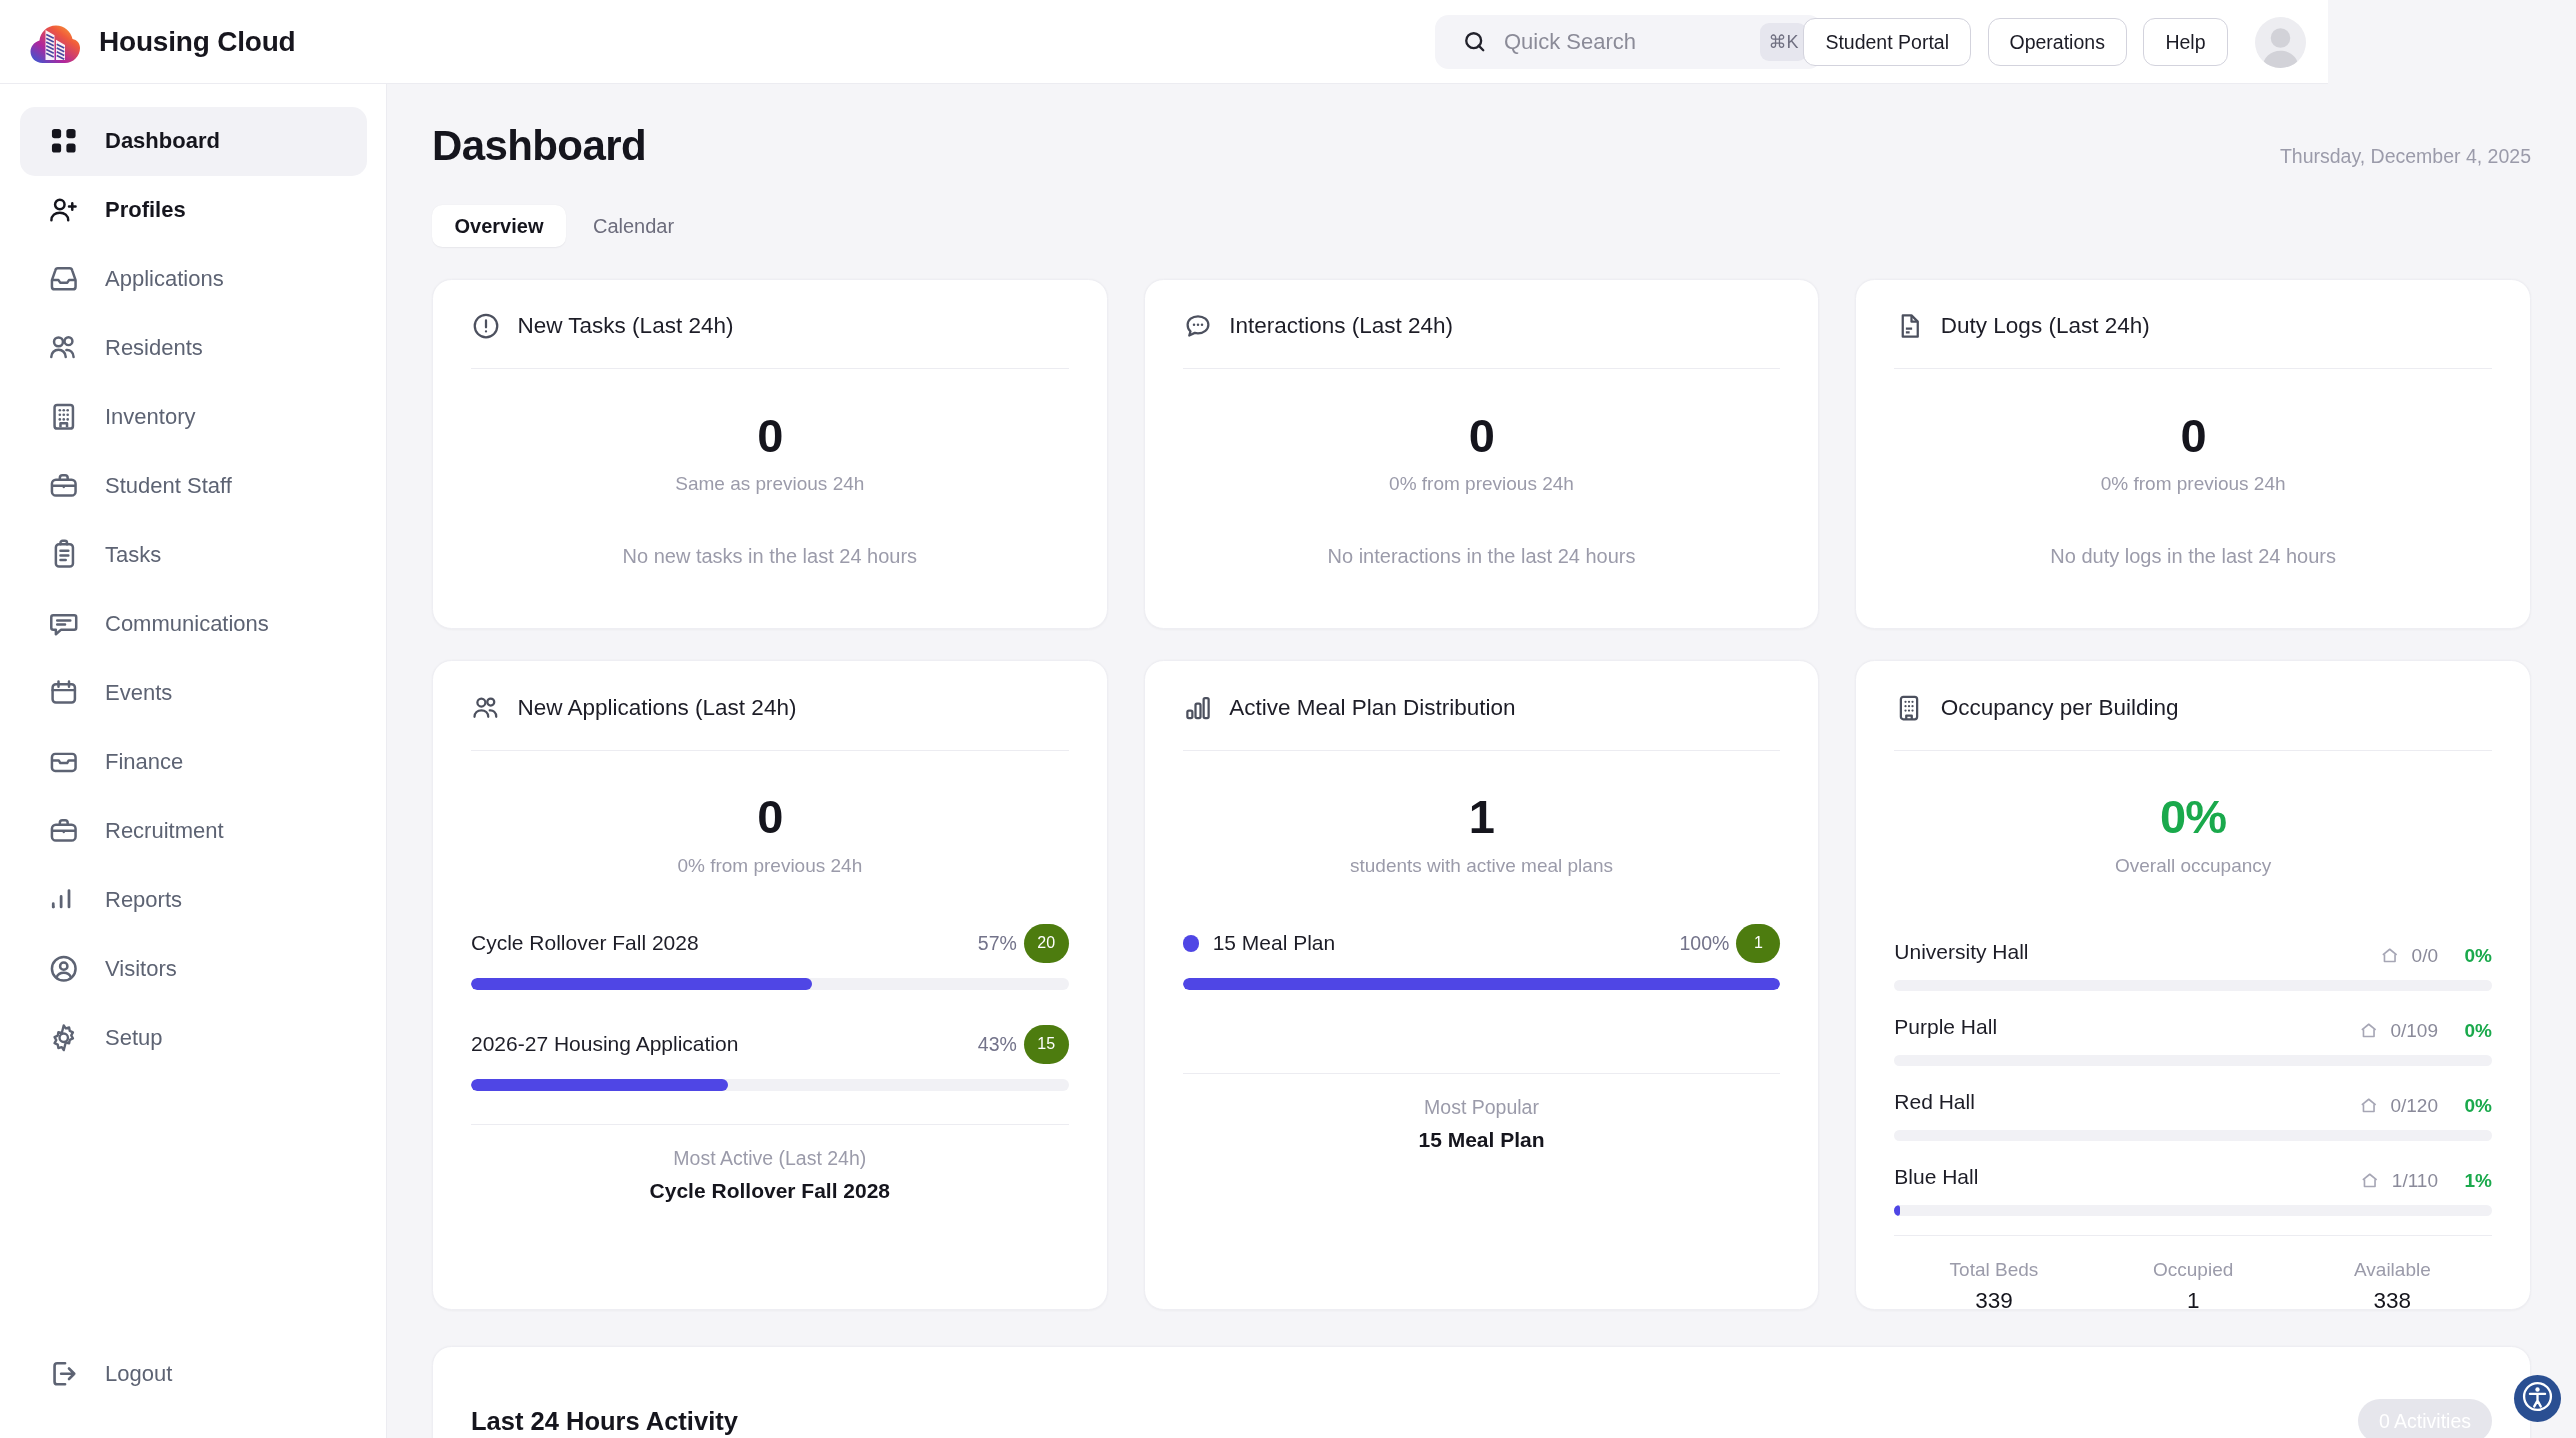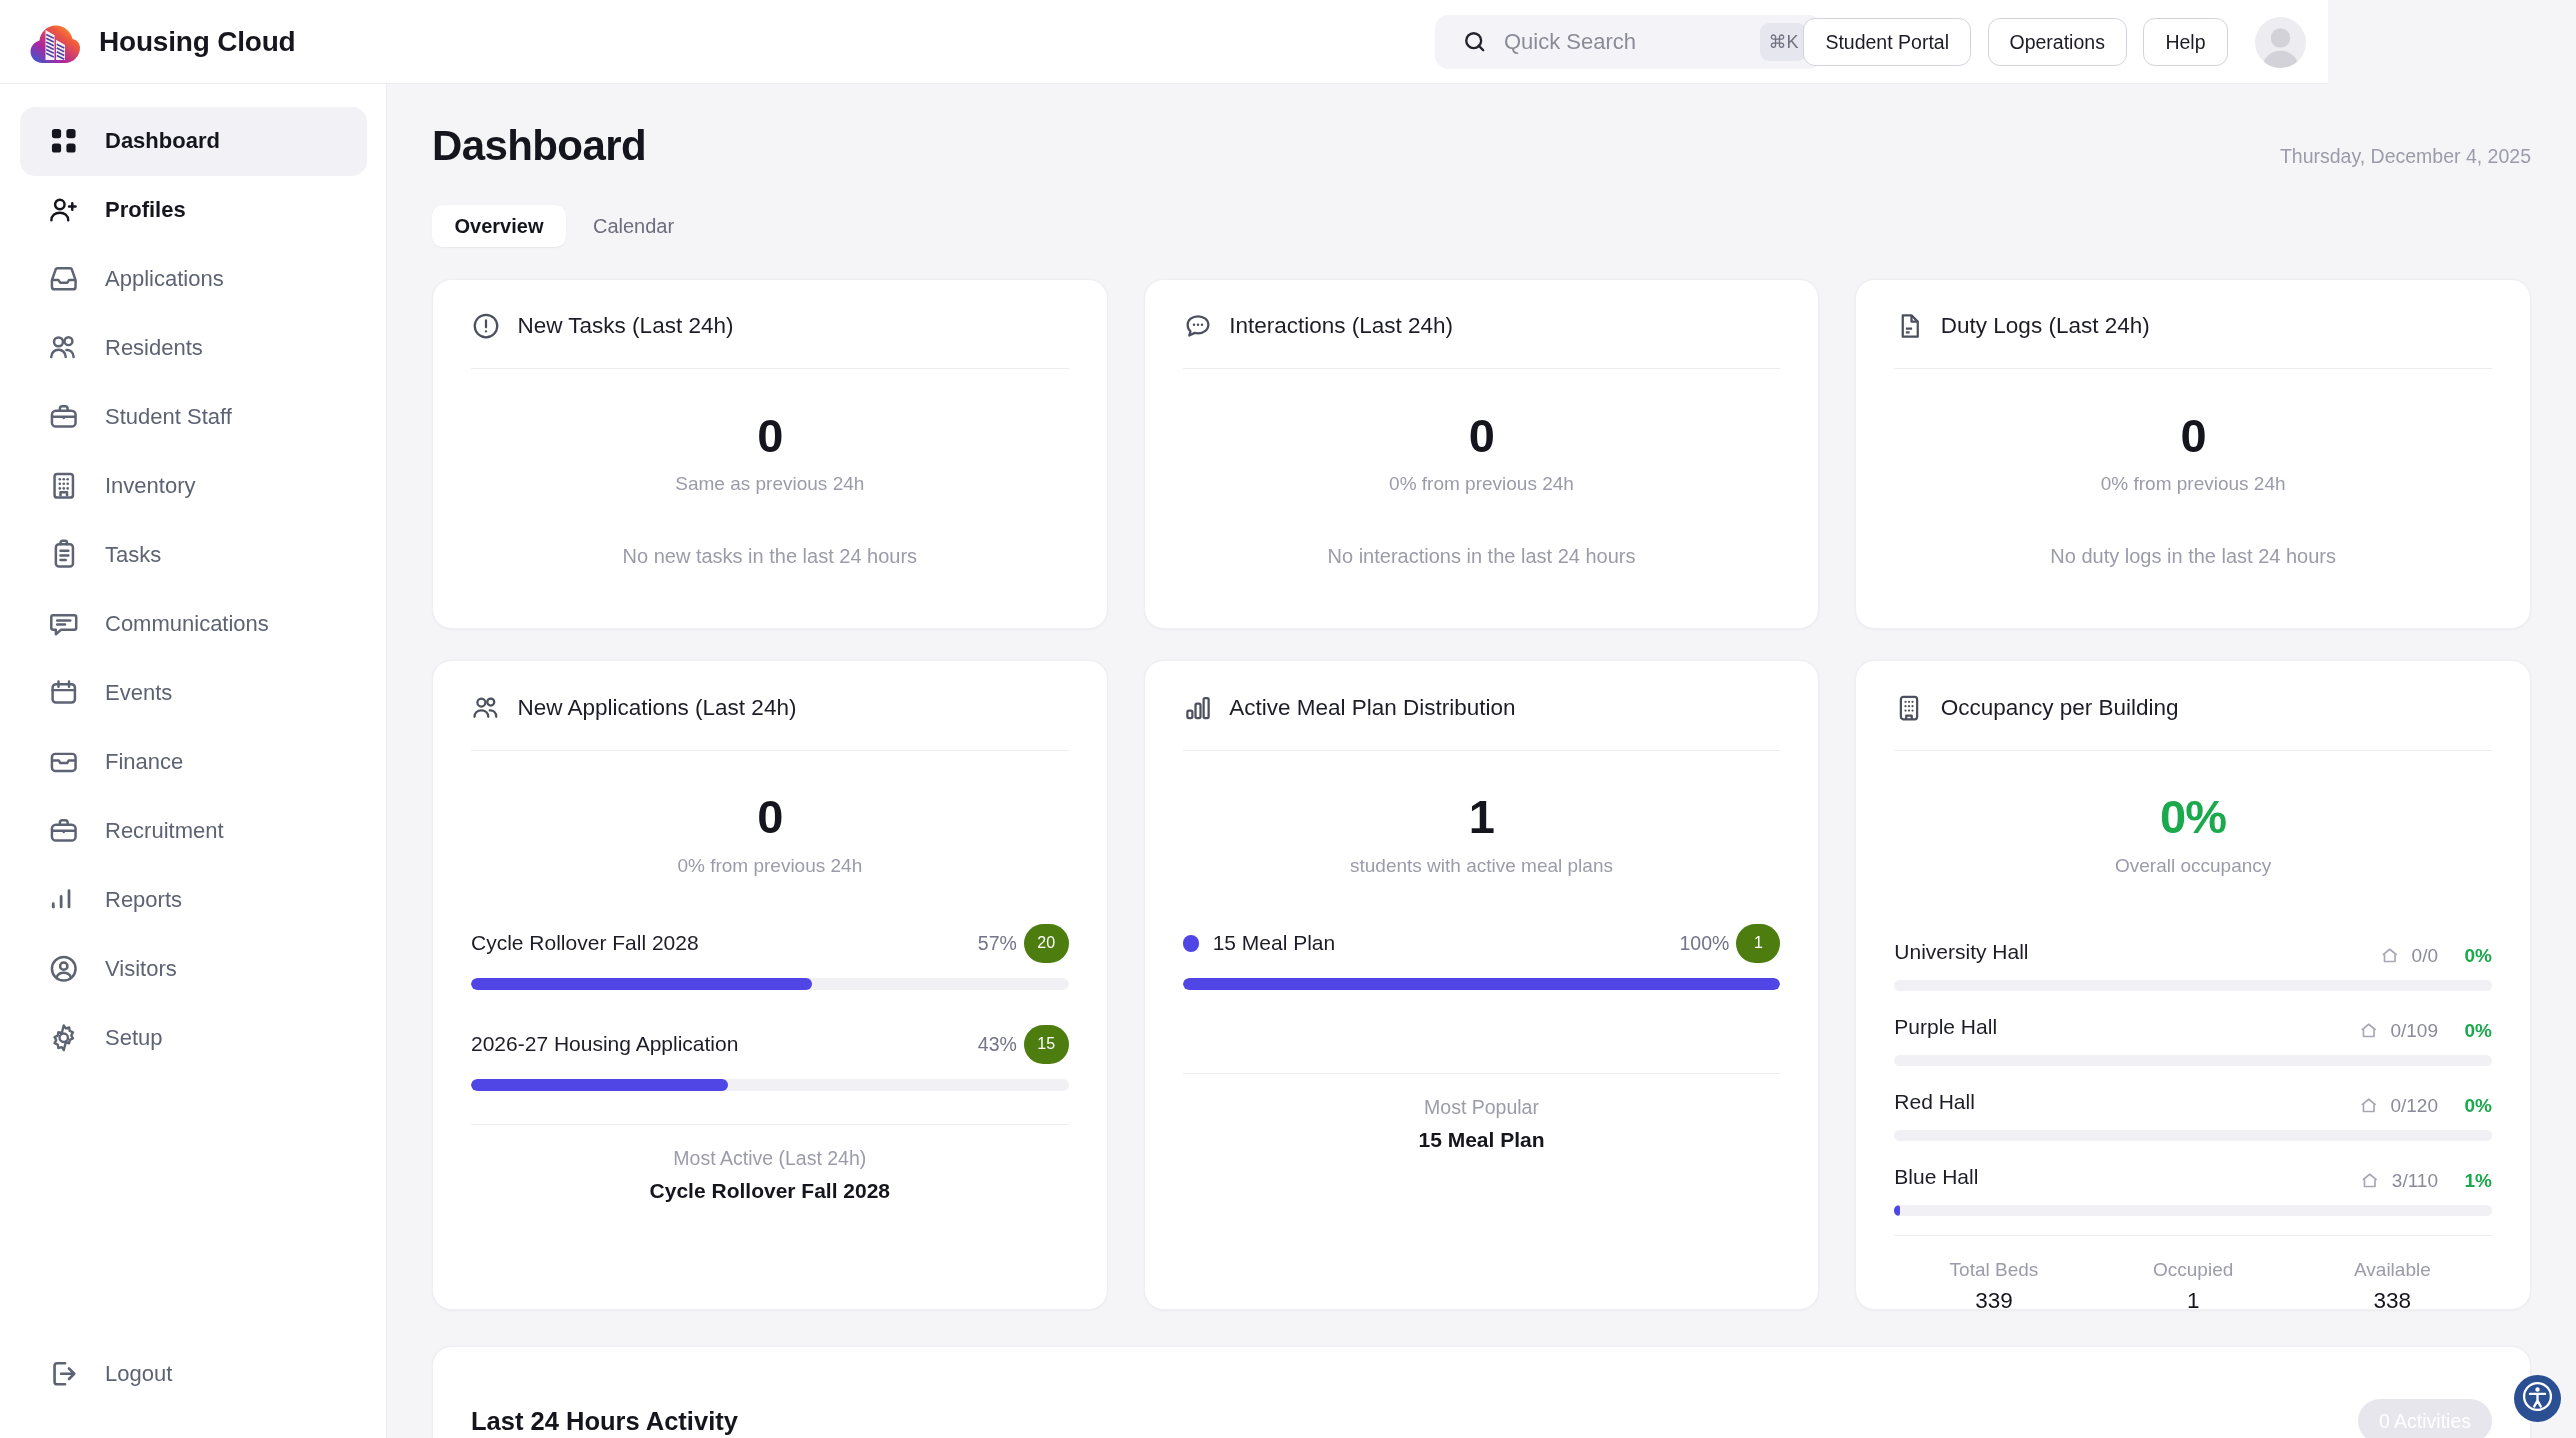--- a/index.html
+++ b/index.html
@@ -267,45 +267,45 @@
           <circle cx="8" cy="7.5" r="3.4"></circle>
           <circle cx="15.6" cy="7" r="3"></circle>
           <path d="M2.5 19c0-3.3 2.5-5.4 5.5-5.4S13.5 15.7 13.5 19"></path>
           <path d="M14 13.8c2.8-.3 5.5 1.6 5.5 5.2"></path>
         </svg></span>
     <span class="nav-lbl">Residents</span>
   </div>
 
   <div class="nav-item">
     <span class="nav-ico"><svg viewBox="0 0 24 24" width="31.5" height="31.5" fill="none" stroke="currentColor" stroke-width="1.9" stroke-linejoin="round">
-          <rect x="3" y="7.5" width="18" height="12" rx="3"></rect>
-          <path d="M9 7.5V6a2 2 0 012-2h2a2 2 0 012 2v1.5"></path>
-          <path d="M3 12h18"></path>
-          <circle cx="12" cy="13" r=".9" fill="currentColor" stroke="none"></circle>
-        </svg></span>
-    <span class="nav-lbl">Student Staff</span>
-  </div>
-
-  <div class="nav-item">
-    <span class="nav-ico"><svg viewBox="0 0 24 24" width="31.5" height="31.5" fill="none" stroke="currentColor" stroke-width="1.9" stroke-linejoin="round">
           <rect x="5" y="3" width="14" height="18" rx="2"></rect>
           <path d="M9.5 20v-3h5v3"></path>
           <g fill="currentColor" stroke="none">
             <circle cx="9" cy="7" r="1"></circle>
             <circle cx="12" cy="7" r="1"></circle>
             <circle cx="15" cy="7" r="1"></circle>
             <circle cx="9" cy="10.5" r="1"></circle>
             <circle cx="12" cy="10.5" r="1"></circle>
             <circle cx="15" cy="10.5" r="1"></circle>
             <circle cx="9" cy="14" r="1"></circle>
             <circle cx="12" cy="14" r="1"></circle>
             <circle cx="15" cy="14" r="1"></circle>
           </g>
         </svg></span>
     <span class="nav-lbl">Inventory</span>
+  </div>
+
+  <div class="nav-item">
+    <span class="nav-ico"><svg viewBox="0 0 24 24" width="31.5" height="31.5" fill="none" stroke="currentColor" stroke-width="1.9" stroke-linejoin="round">
+          <rect x="3" y="7.5" width="18" height="12" rx="3"></rect>
+          <path d="M9 7.5V6a2 2 0 012-2h2a2 2 0 012 2v1.5"></path>
+          <path d="M3 12h18"></path>
+          <circle cx="12" cy="13" r=".9" fill="currentColor" stroke="none"></circle>
+        </svg></span>
+    <span class="nav-lbl">Student Staff</span>
   </div>
 
   <div class="nav-item">
     <span class="nav-ico"><svg viewBox="0 0 24 24" width="31.5" height="31.5" fill="none" stroke="currentColor" stroke-width="1.9" stroke-linecap="round" stroke-linejoin="round">
           <rect x="6" y="4" width="13" height="17" rx="2.4"></rect>
           <path d="M9.5 4V3a1.6 1.6 0 011.6-1.6h1.8A1.6 1.6 0 0114.5 3v1"></path>
           <path d="M9.5 9h6M9.5 12.5h6M9.5 16h4"></path>
         </svg></span>
     <span class="nav-lbl">Tasks</span>
   </div>
@@ -603,21 +603,21 @@
         </div>
 
         <div>
           <div class="orow">
             <span class="oname">Blue Hall</span>
             <span class="ometa">
               <span class="home-ico"><svg viewBox="0 0 24 24" width="19.5" height="19.5" fill="none" stroke="currentColor" stroke-width="2" stroke-linejoin="round">
                     <path d="M3.5 11L12 4l8.5 7"></path>
                     <path d="M5.5 10v9h13v-9"></path>
                   </svg></span>
-              <span class="ofrac">3/110</span>
+              <span class="ofrac">1/110</span>
               <span class="opct">1%</span>
             </span>
           </div>
           <div class="obar">
               <span style="width:1%"></span>
             </div>
         </div>
       </div>
 
       <div class="foot-rule" style="margin-top:19.5px"></div>

